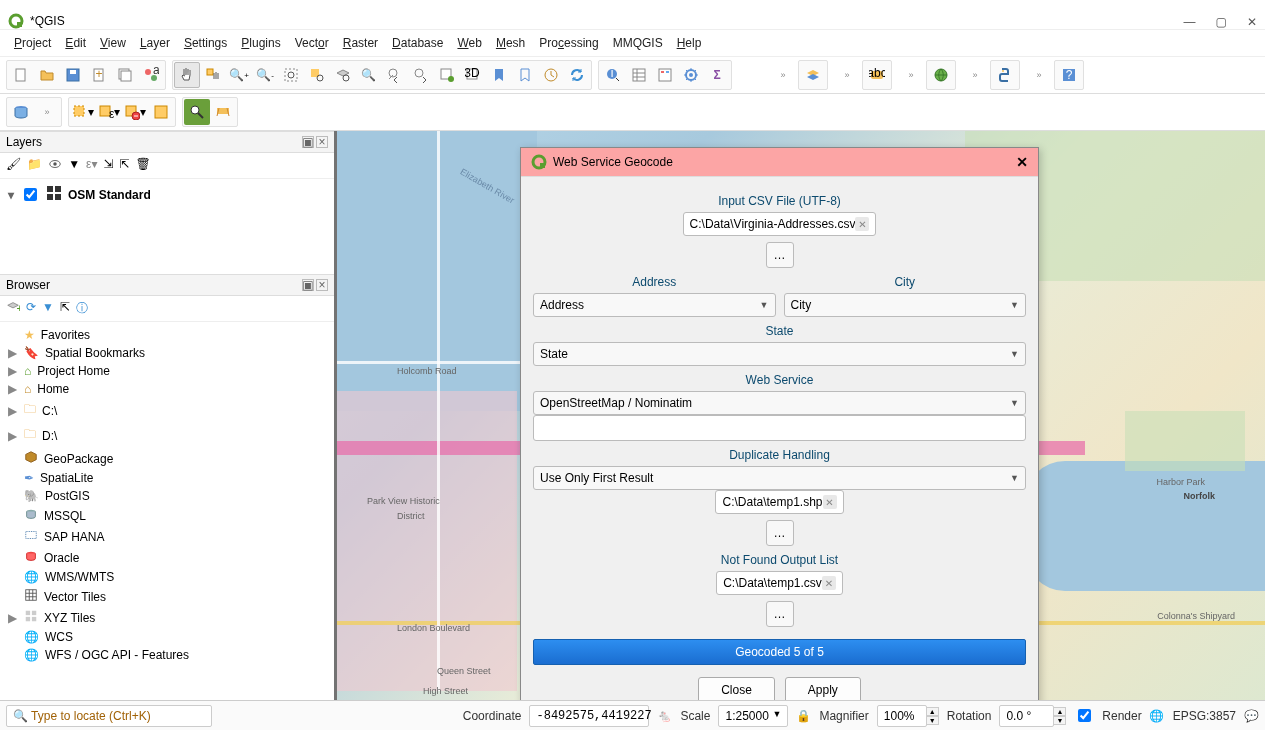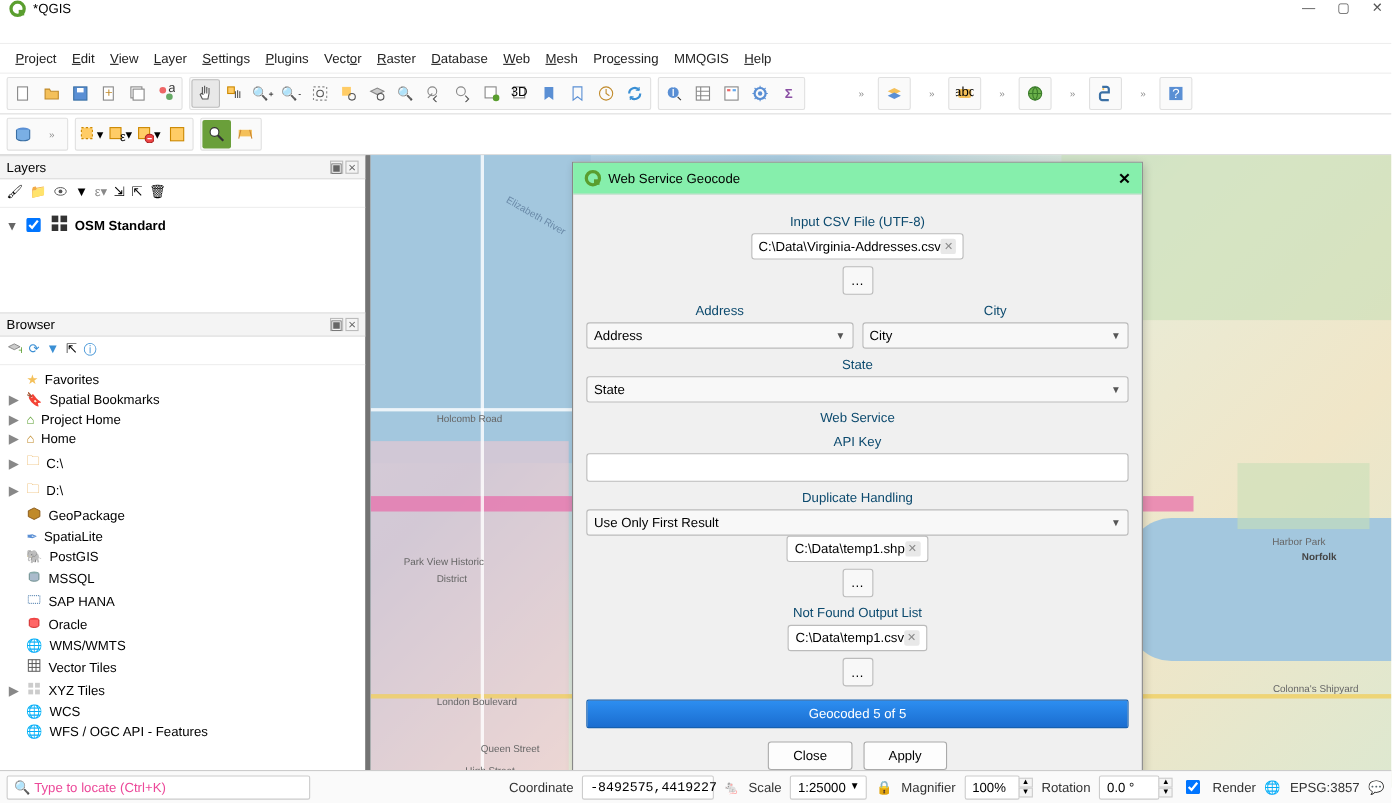--- a/index.html
+++ b/index.html
@@ -1,63 +1,63 @@
 <!DOCTYPE html>
 <html><head>
 <meta charset="utf-8">
 <style>
 * { box-sizing: border-box; font-family: "Segoe UI", Tahoma, sans-serif; font-size: 12px; }
 body { margin: 0; padding: 0; background: #fff; width: 1265px; height: 730px; overflow: hidden; position: relative; }
-.titlebar { height: 40px; display: flex; align-items: flex-start; padding: 0 8px; justify-content: space-between; border-bottom: 1px solid #eee; }
+.titlebar { height: 30px; display: flex; align-items: flex-end; padding: 0 8px; justify-content: space-between; border-bottom: 1px solid #eee; }
 .titlebar-left { display: flex; align-items: center; gap: 6px; }
 .win-controls { display: flex; gap: 20px; color: #555; font-size: 14px; }
 .win-controls span { cursor: default; }
 .menubar { display: flex; gap: 2px; padding: 4px 8px; border-bottom: 1px solid #eee; }
 .menubar div { padding: 2px 6px; color: #222; }
 .menubar u { text-decoration: underline; }
 .toolbar { display: flex; align-items: center; padding: 3px 6px; border-bottom: 1px solid #ddd; gap: 2px; flex-wrap: wrap; }
 .toolbar .icon-btn { width: 26px; height: 26px; display: flex; align-items: center; justify-content: center; border-radius: 2px; }
 .toolbar .grp { display: flex; border: 1px solid #e0e0e0; border-radius: 2px; padding: 1px; background: #fafafa; margin-right: 4px;}
 .main { display: flex; height: calc(730px - 30px - 27px - 34px - 34px - 30px); }
-.left-col { width: 337px; display: flex; flex-direction: column; border-right: 5px solid #737373; }
+.left-col { width: 337px; display: flex; flex-direction: column; border-right: 3px solid #737373; }
 .panel-header { display: flex; justify-content: space-between; align-items: center; padding: 3px 6px; background: #f4f4f4; border-bottom: 1px solid #ddd; border-top: 1px solid #ddd; }
 .panel-header .controls { display: flex; gap: 2px; color: #666; font-size: 10px; }
 .panel-header .controls span { border: 1px solid #bbb; width: 12px; height: 12px; display: flex; align-items: center; justify-content: center; }
 .panel-toolbar { padding: 4px 6px; display: flex; gap: 6px; border-bottom: 1px solid #eee; }
 .layers-body { flex: 0 0 95px; padding: 6px 8px; }
 .layer-row { display: flex; align-items: center; gap: 6px; font-weight: bold; }
 .browser-body { flex: 1; overflow-y: auto; padding: 4px 4px; }
 .tree-item { display: flex; align-items: center; gap: 6px; padding: 2px 4px; }
 .tree-item .exp { width: 10px; color: #888; }
 .map-area { flex: 1; position: relative; background: linear-gradient(135deg,#b7d6e8 0%,#a7c9dd 25%,#e8ecd8 50%,#f0e6c8 75%,#dde8d0 100%); overflow: hidden; }
 .map-road { position: absolute; background: #fff; opacity: 0.8; }
 .map-label { position: absolute; font-size: 9px; color: #666; white-space: nowrap; }
 .map-water { position: absolute; background: #a3c7de; }
 .map-pink { position:absolute; background:#f0c8d0; opacity:0.6; }
 .map-green { position:absolute; background:#c8e0b8; opacity:0.6; }
 .dialog { position: absolute; left: 520px; top: 147px; width: 519px; background: #f0f0f0; border: 1px solid #888; box-shadow: 2px 2px 8px rgba(0,0,0,0.2); }
-.dialog-title { display: flex; align-items: center; justify-content: space-between; padding: 6px 10px; background: #86efac; border-bottom: 1px solid #ddd; }
+.dialog-title { display: flex; align-items: center; justify-content: space-between; padding: 6px 10px; background: #fca5a5; border-bottom: 1px solid #ddd; }
 .dialog-title-left { display: flex; align-items: center; gap: 6px; font-size: 13px; }
 .dialog-title .close { font-size: 14px; font-weight: bold; }
 .dialog-body { padding: 10px 12px; }
 .field-label { margin: 7px 0 4px; color: #0c4a6e; text-align: center; }
 .input-row { display: flex; gap: 6px; align-items: center; flex-direction: column; }
 .text-input { flex: 1; background: #fff; border: 1px solid #bbb; border-radius: 3px; padding: 4px 6px; display: flex; align-items: center; justify-content: space-between; }
 .text-input .clear { color: #888; background: #e8e8e8; border-radius: 2px; width: 14px; height: 14px; display: flex; align-items: center; justify-content: center; font-size: 10px; }
 .browse-btn { width: 28px; height: 26px; border: 1px solid #bbb; border-radius: 3px; background: #f8f8f8; display: flex; align-items: center; justify-content: center; }
 .select { background: #f8f8f8; border: 1px solid #bbb; border-radius: 3px; padding: 4px 6px; display: flex; align-items: center; justify-content: space-between; }
 .select::after { content: "▼"; font-size: 9px; color: #555; }
 .two-col { display: flex; gap: 8px; }
 .two-col > div { flex: 1; }
 .progress { background: linear-gradient(#2d8ef0,#1a6dd0); color: #fff; text-align: center; padding: 5px; border-radius: 2px; margin-top: 12px; border: 1px solid #1560b0; }
 .dialog-buttons { display: flex; justify-content: center; gap: 10px; margin-top: 12px; }
 .dlg-btn { padding: 5px 22px; border: 1px solid #aaa; border-radius: 3px; background: #fdfdfd; }
 .statusbar { position: absolute; bottom: 0; left: 0; right: 0; height: 30px; border-top: 1px solid #ccc; display: flex; align-items: center; padding: 0 6px; gap: 8px; background: #fafafa; }
 .status-input { border: 1px solid #ccc; padding: 3px 6px; background: #fff; border-radius: 2px; }
-.locator { width: 276px; color: #ec4899; }
+.locator { width: 206px; color: #a16207; }
 .status-label { color: #333; }
 .spin { display: flex; align-items: center; }
 .spin-btns { display: flex; flex-direction: column; margin-left: -1px; }
 .spin-btns span { font-size: 7px; border: 1px solid #ccc; padding: 0 2px; line-height: 7px; background: #f4f4f4; }
 svg.ico { width: 16px; height: 16px; }
 .qgis-icon { width:16px; height:16px; display:inline-block; }
 .folder-ico { color:#e6a23c; }
 </style>
 </head>
 <body>
@@ -567,21 +567,23 @@
     </div>
     <div class="two-col">
       <div>
         <div class="field-label">State</div>
         <div class="select">
             <span>State</span>
           </div>
       </div>
     </div>
     <div class="field-label">Web Service</div>
-    <div class="field-label">API Key</div>
+    <div class="select">
+        <span>OpenStreetMap / Nominatim</span>
+      </div>
     <div class="text-input" style="height:26px;">
         <span></span>
       </div>
     <div class="field-label">Duplicate Handling</div>
     <div class="select">
         <span>Use Only First Result</span>
       </div>
     <div class="input-row">
       <div class="text-input">
           <span>C:\Data\temp1.shp</span>

